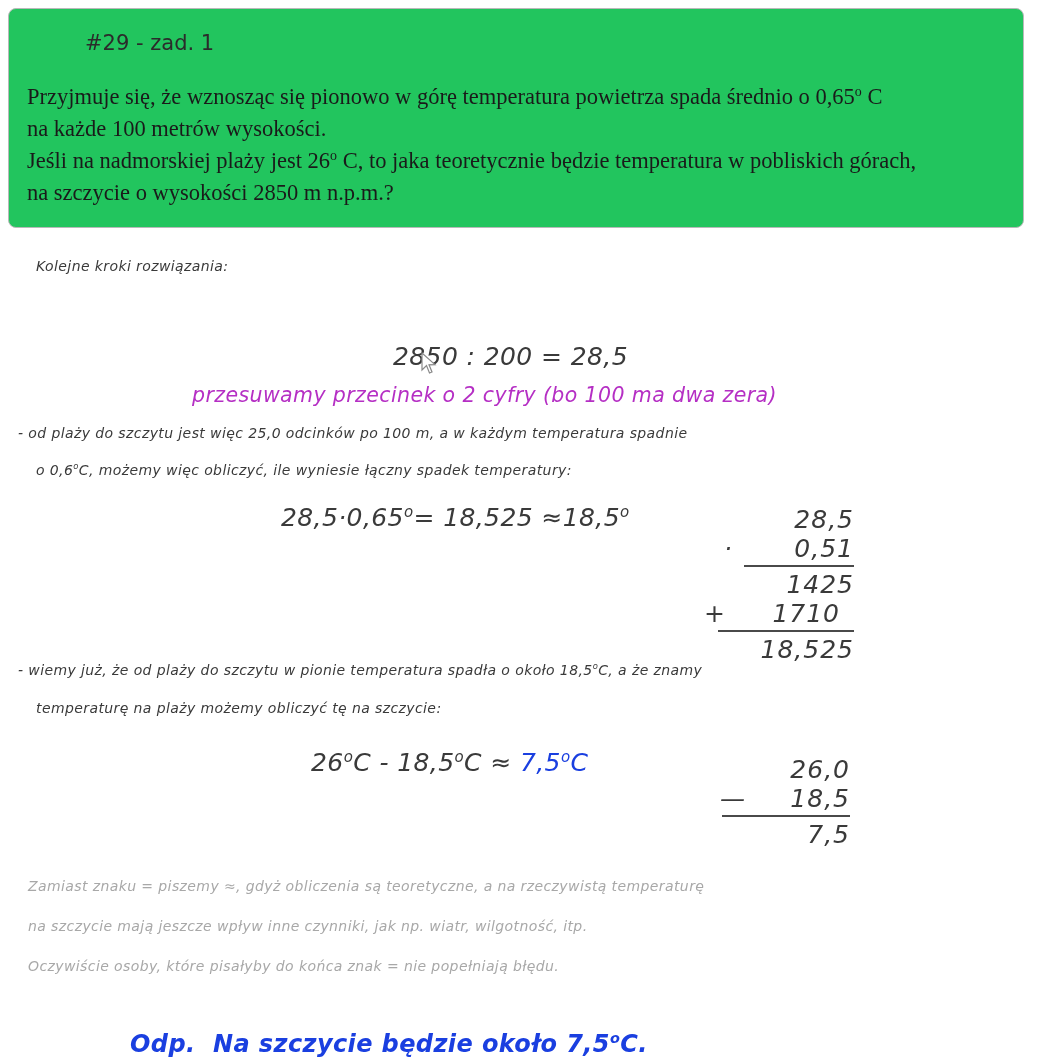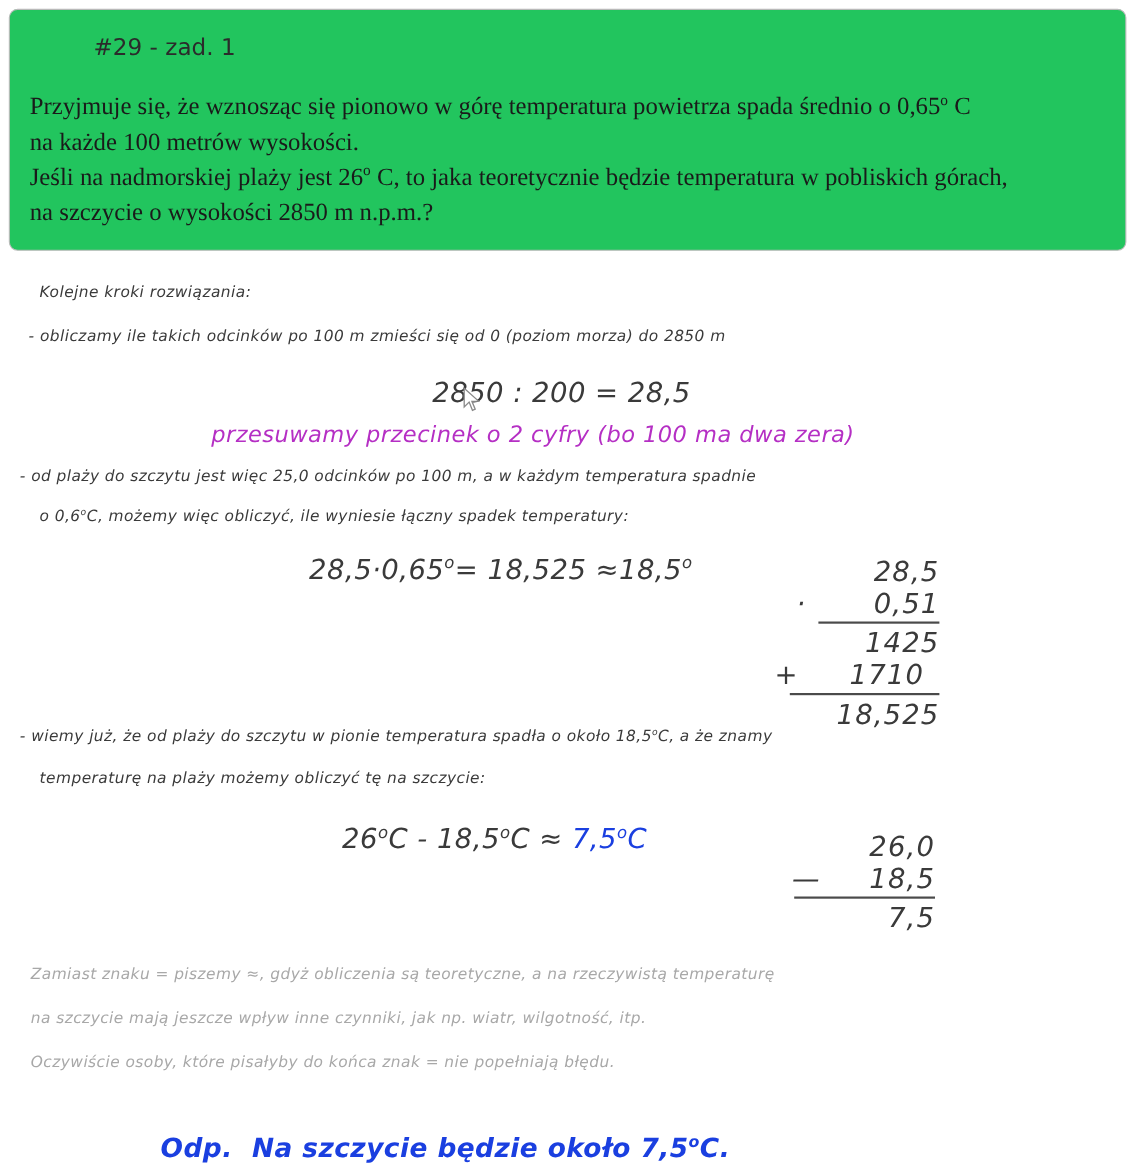--- a/index.html
+++ b/index.html
@@ -59,21 +59,21 @@
     font-style: italic;
     color: #3a3a3a;
     letter-spacing: 0.4px;
   }
   .line {
     position: absolute;
     white-space: pre;
   }
   .s20 { font-size: 20.5px; }
   .s21 { font-size: 14px; }
-  .s24 { font-size: 24px; margin-left: 16px; }
+  .s24 { font-size: 24px; }
   .s25 { font-size: 25px; }
 
   .purple { color: #b52fc4; }
   .blue   { color: #1a3fe0; }
   .grey   { color: #a8a8a8; }
   .dark   { color: #3a3a3a; }
 
   .sup {
     font-size: 0.6em;
     vertical-align: super;
@@ -123,21 +123,20 @@
     <div class="task-body">
       <div><span>Przyjmuje się, że wznosząc się pionowo w górę temperatura powietrza spada średnio o 0,65</span><sup class="deg">o</sup><span> C</span></div>
       <div>na każde 100 metrów wysokości.</div>
       <div><span>Jeśli na nadmorskiej plaży jest 26</span><sup class="deg">o</sup><span> C, to jaka teoretycznie będzie temperatura w pobliskich górach,</span></div>
       <div>na szczycie o wysokości 2850 m n.p.m.?</div>
     </div>
   </div>
 
   <div class="line hw s21 dark" style="left:36px; top:258px;">Kolejne kroki rozwiązania:</div>
 
-  <div class="line hw s21 dark" style="left:26px; top:298px;">- obliczamy ile takich odcinków po 100 m zmieści się od 0 (poziom morza) do 2850 m</div>
 
   <div class="line hw s25 dark" style="left:393px; top:342px;">2850 : 200 = 28,5</div>
 
   <div class="line hw s20 purple" style="left:192px; top:383px;">przesuwamy przecinek o 2 cyfry (bo 100 ma dwa zera)</div>
 
   <div class="line hw s21 dark" style="left:18px; top:425px;">- od plaży do szczytu jest więc 25,0 odcinków po 100 m, a w każdym temperatura spadnie</div>
 
   <div class="line hw s21 dark" style="left:36px; top:462px;"><span>o 0,6</span><span class="sup">o</span><span>C, możemy więc obliczyć, ile wyniesie łączny spadek temperatury:</span></div>
 
   <div class="line hw s25 dark" style="left:281px; top:503px;"><span>28,5·0,65</span><span class="sup">o</span><span>= 18,525 ≈18,5</span><span class="sup">o</span></div>

